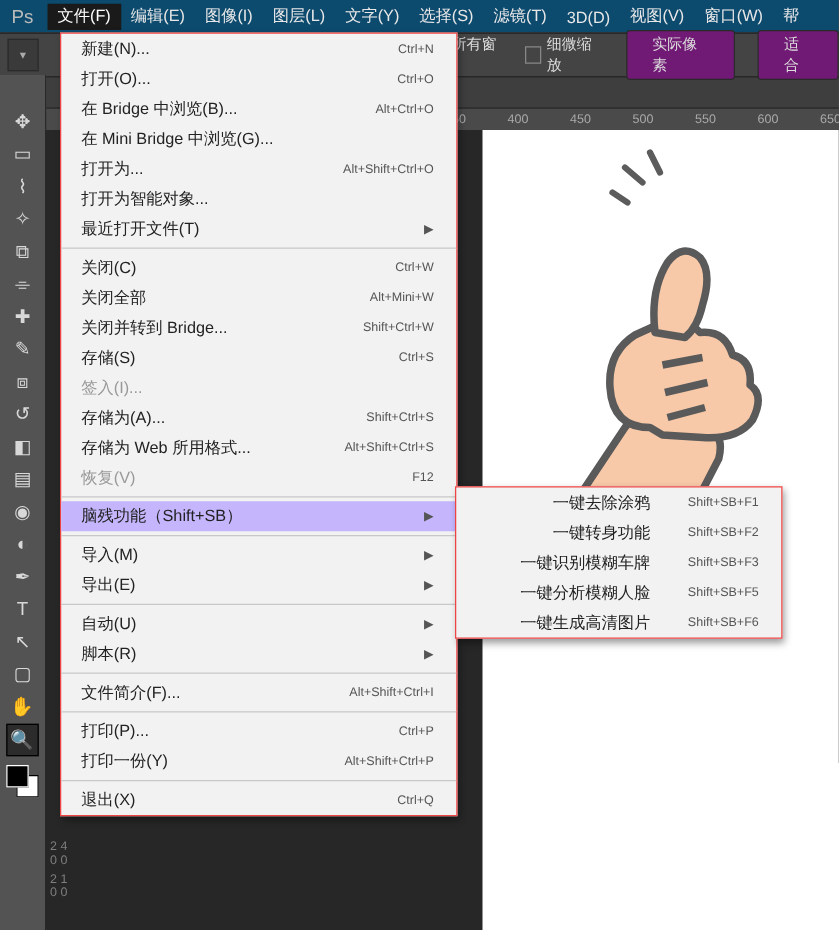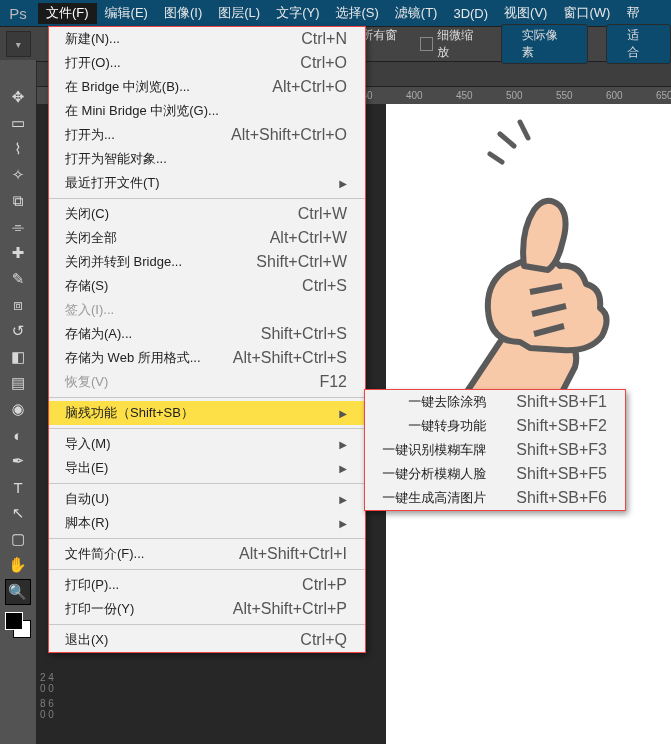--- a/index.html
+++ b/index.html
@@ -5,38 +5,38 @@
   html,body { margin:0; padding:0; font-family:"Microsoft YaHei",Arial,sans-serif; background:#444; color:#ccc; font-size:13px; overflow:hidden; }
   #app { width:671px; height:744px; position:relative; background:#535353; }
   .menubar { height:26px; background:#0c4a6e; display:flex; align-items:center; padding-left:8px; font-size:13px; color:#e8e8e8; }
   .mb-logo { width:20px; height:20px; margin-right:10px; font-size:15px; color:#bbb; display:flex; align-items:center; justify-content:center;}
   .mb-item { padding:0 8px; height:21px; display:flex; align-items:center; cursor:default; }
   .mb-item.active { background:#1a1a1a; color:#fff; }
   .optbar { height:34px; background:#444; border-top:1px solid #1f1f1f; border-bottom:1px solid #1f1f1f; display:flex; align-items:center; color:#ddd; font-size:12px; padding-left:6px; position:relative;}
   .opt-drop { width:24px; height:24px; border:1px solid #2a2a2a; background:#3a3a3a; margin-right:6px; display:flex; align-items:center; justify-content:center;}
   .opt-drop span{ font-size:10px; color:#aaa;}
   .checkbox { width:12px; height:12px; border:1px solid #888; margin:0 4px 0 14px; display:inline-block;}
-  .opt-btn { border:1px solid #2a2a2a; background:#0c4a6e; padding:2px 20px; margin-left:18px; border-radius:3px;}
+  .opt-btn { border:1px solid #2a2a2a; background:#701a75; padding:2px 20px; margin-left:18px; border-radius:3px;}
   .doc-spacer { height:24px; background:#3e3e3e; border-bottom:1px solid #222; color:#999; font-size:11px; padding-left:6px; display:flex; align-items:center;}
   .ruler-h { height:18px; background:#4a4a4a; border-bottom:1px solid #222; position:relative; margin-left:36px; color:#aaa; font-size:10px;}
   .ruler-h span { position:absolute; top:3px; }
   .workzone { position:absolute; left:36px; right:0; top:104px; bottom:0; background:#272727; }
   .canvas { position:absolute; left:350px; top:0; width:320px; height:640px; background:#fff; }
   .toolcol { position:absolute; left:0; top:60px; width:36px; bottom:0; background:#535353; border-right:1px solid #2a2a2a; display:flex; flex-direction:column; align-items:center; padding-top:24px; }
   .tool { width:24px; height:24px; margin:1px 0; display:flex; align-items:center; justify-content:center; color:#d8d8d8; font-size:15px; }
   .tool.sel { background:#2c2c2c; border:1px solid #000; }
   .fgbg { width:26px; height:26px; margin-top:6px; position:relative;}
   .fgbg .bg { position:absolute; width:16px; height:16px; right:0; bottom:0; background:#fff; border:1px solid #000;}
   .fgbg .fg { position:absolute; width:16px; height:16px; left:0; top:0; background:#000; border:1px solid #fff;}
   .menu { position:absolute; background:#f2f2f2; color:#222; border:1px solid #ef4444; box-shadow:2px 3px 6px rgba(0,0,0,.4); font-size:13px; }
   .menu-row { display:flex; align-items:center; height:24px; padding:0 18px 0 16px; white-space:nowrap; }
   .menu-row.disabled { color:#999; }
-  .menu-row.active { background:#fde047; }
+  .menu-row.active { background:#c4b5fd; }
   .menu-row .lbl { flex:1; }
-  .menu-row .sc { color:#555; margin-left:30px; font-size:16px; }
+  .menu-row .sc { color:#555; margin-left:30px; font-size:10px; }
   .menu-row .arr { margin-left:18px; font-size:10px; color:#555;}
   .menu hr { border:none; border-top:1px solid #c8c8c8; margin:3px 0; }
   #file-menu { left:48px; top:26px; width:316px; }
   #sub-menu { left:364px; top:389px; width:260px;text-align:right; }
   .thumb-arm { position:absolute; left:44px; top:88px; }
   .thumb-arm svg { width:230px; height:280px; }
   .sparks { position:absolute; left:94px; top:0; }
   .info-readout { position:absolute; left:4px; bottom:24px; color:#7e7e7e; font-size:10px; line-height:11px; }
 </style>
 </head>
@@ -135,21 +135,21 @@
           <path d="M 136 114 L 102 122" fill="none"></path>
           <path d="M 134 134 L 104 142" fill="none"></path>
         </g>
       </svg>
     </div>
   </div>
   <div class="info-readout">
     <div>2 4</div>
         <div>0 0</div>
     <div style="height:4px"></div>
-    <div>8 6</div>
+    <div>2 1</div>
         <div>0 0</div>
   </div>
 </div>
 
 <div class="menu" id="file-menu">
       <div class="menu-row">
         <span class="lbl">新建(N)...</span>
         <span class="sc">Ctrl+N</span>
       </div>
       <div class="menu-row">
@@ -174,21 +174,21 @@
         <span class="lbl">最近打开文件(T)</span>
         <span class="arr">▶</span>
       </div>
       <hr>
       <div class="menu-row">
         <span class="lbl">关闭(C)</span>
         <span class="sc">Ctrl+W</span>
       </div>
       <div class="menu-row">
         <span class="lbl">关闭全部</span>
-        <span class="sc">Alt+Ctrl+W</span>
+        <span class="sc">Alt+Mini+W</span>
       </div>
       <div class="menu-row">
         <span class="lbl">关闭并转到 Bridge...</span>
         <span class="sc">Shift+Ctrl+W</span>
       </div>
       <div class="menu-row">
         <span class="lbl">存储(S)</span>
         <span class="sc">Ctrl+S</span>
       </div>
       <div class="menu-row disabled">

